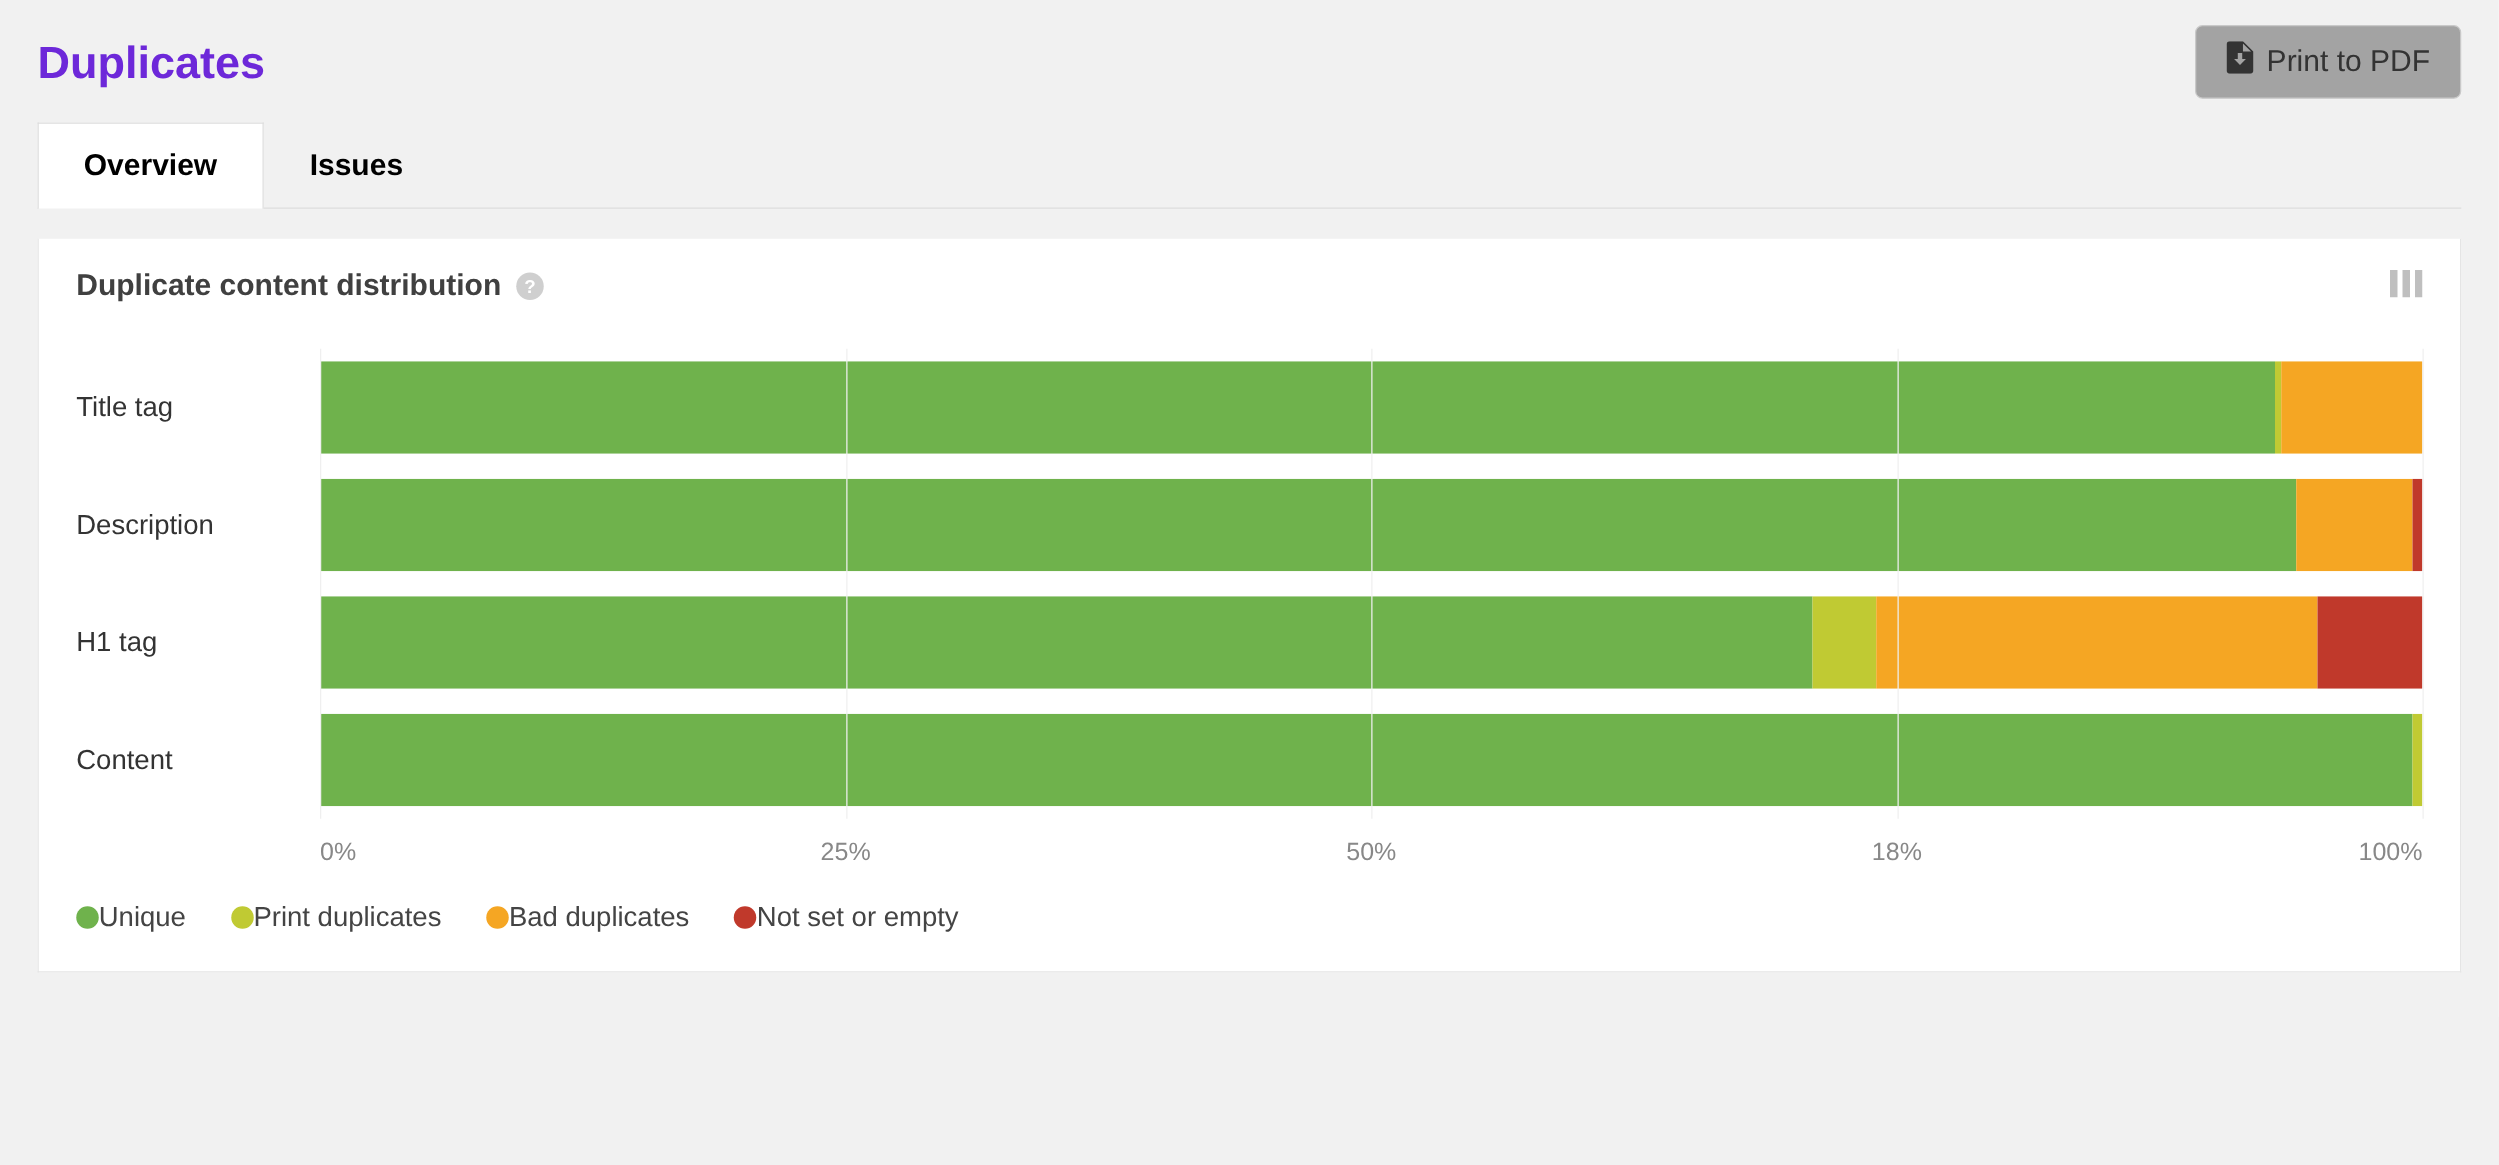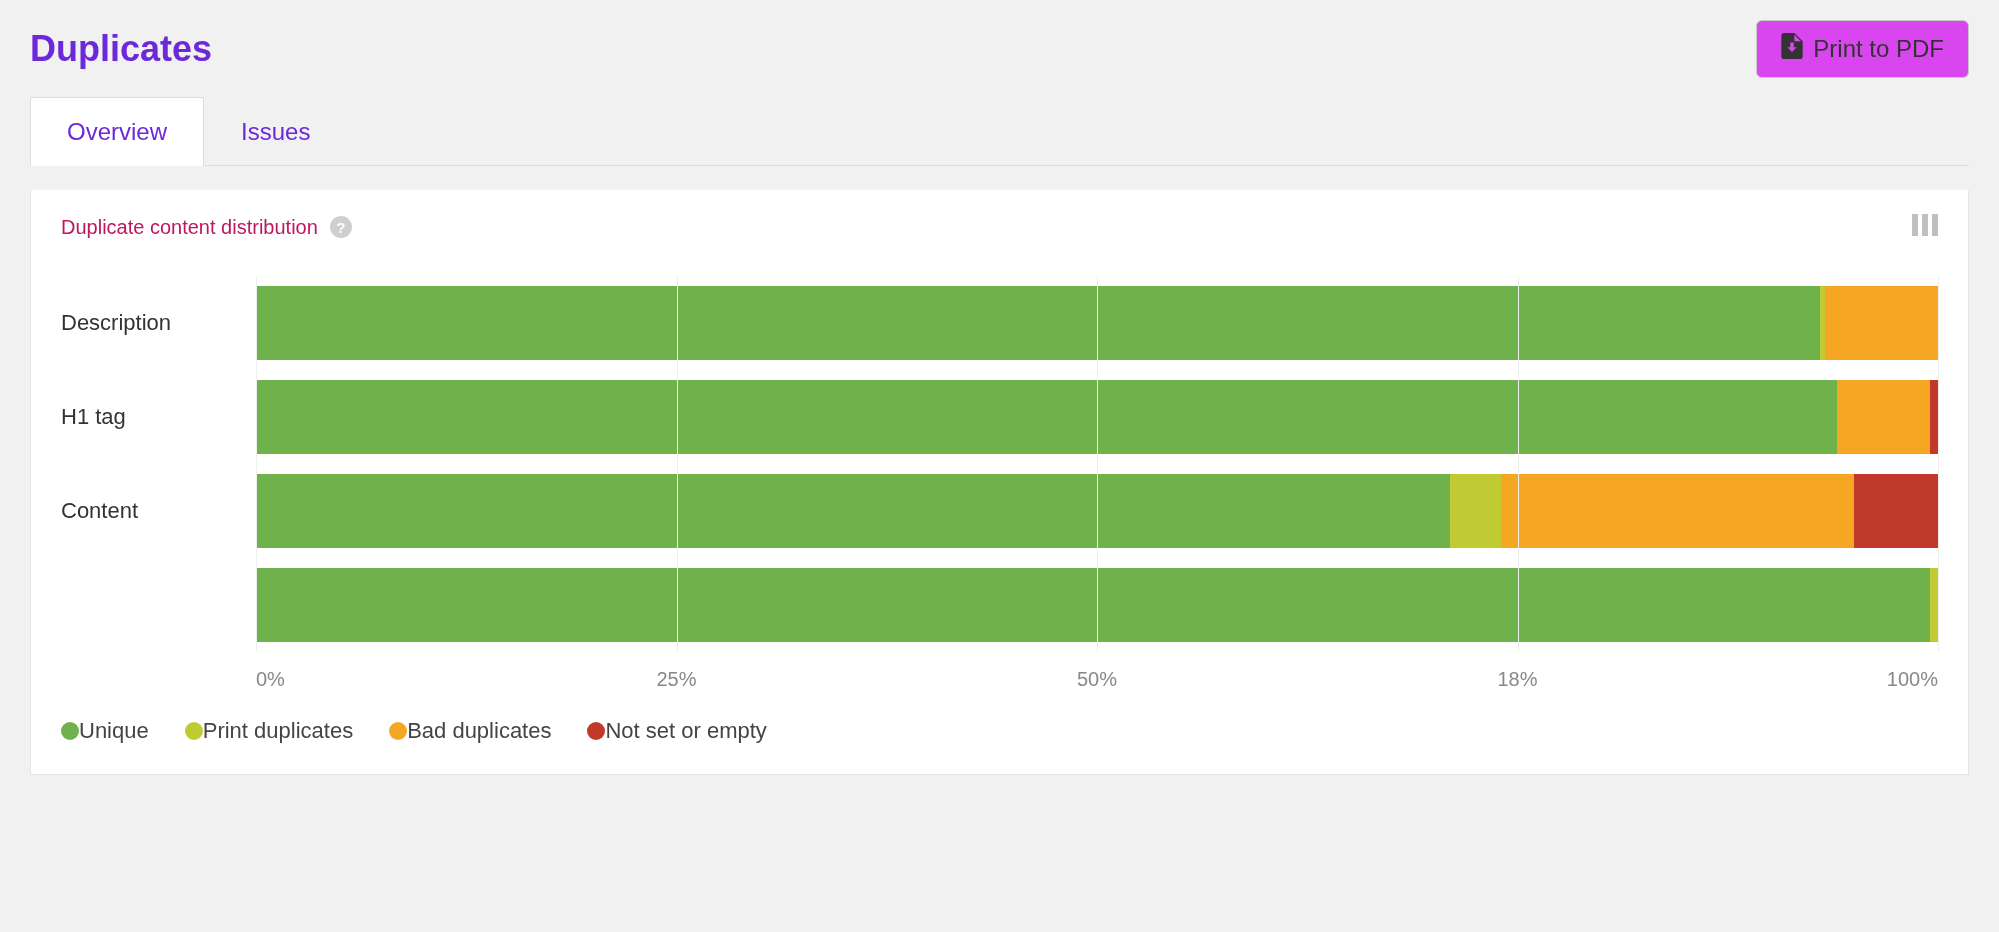--- a/index.html
+++ b/index.html
@@ -21,39 +21,39 @@
   }
   .page-title {
     font-size: 36px;
     font-weight: 700;
     color: #6d28d9;
   }
   .print-btn {
     display: inline-flex;
     align-items: center;
     gap: 10px;
-    background: #d946ef;
+    background: #a3a3a3;
     border: 1px solid #c9c9c9;
     border-radius: 6px;
     padding: 12px 24px;
     font-size: 24px;
     color: #333;
     cursor: pointer;
   }
   .print-btn svg { width: 22px; height: 26px; }
   .tabs-row {
     display: flex;
     border-bottom: 1px solid #ddd;
     gap: 0;
   }
   .tab {
     padding: 20px 36px;
     font-size: 24px;
-    font-weight: 400;
-    color: #6d28d9;
+    font-weight: 700;
+    color: #000000;
     cursor: pointer;
     border: 1px solid transparent;
     border-bottom: none;
     position: relative;
     bottom: -1px;
     text-align: right;
   }
   .tab.active {
     background: #fff;
     border-color: #ddd;
@@ -72,23 +72,23 @@
     justify-content: space-between;
     align-items: center;
     margin-bottom: 36px;
   }
   .card-title-wrap {
     display: flex;
     align-items: center;
     gap: 12px;
   }
   .card-title {
-    font-size: 20px;
-    font-weight: 400;
-    color: #be185d;
+    font-size: 24px;
+    font-weight: 700;
+    color: #404040;
   }
   .help-icon {
     width: 22px; height: 22px;
     border-radius: 50%;
     background: #cfcfcf;
     color: #fff;
     display: inline-flex;
     align-items: center;
     justify-content: center;
     font-size: 15px;
@@ -214,20 +214,21 @@
         <svg viewBox="0 0 26 22" fill="#bfbfbf">
             <rect x="0" y="0" width="6" height="22"></rect>
             <rect x="10" y="0" width="6" height="22"></rect>
             <rect x="20" y="0" width="6" height="22"></rect>
           </svg>
       </span>
     </div>
 
     <div class="chart-wrap">
       <div class="chart-labels" id="chart-labels">
+          <div class="chart-label-row">Title tag</div>
           <div class="chart-label-row">Description</div>
           <div class="chart-label-row">H1 tag</div>
           <div class="chart-label-row">Content</div>
         </div>
       <div class="chart-body">
         <div class="chart-grid" id="chart-grid">
           <div class="bars" id="chart-bars">
               <div class="bar-row">
                 <div class="bar-track">
                   <div class="seg seg-unique" title="Unique: 93%" style="width: 93%; background: rgb(111, 178, 76);"></div>

